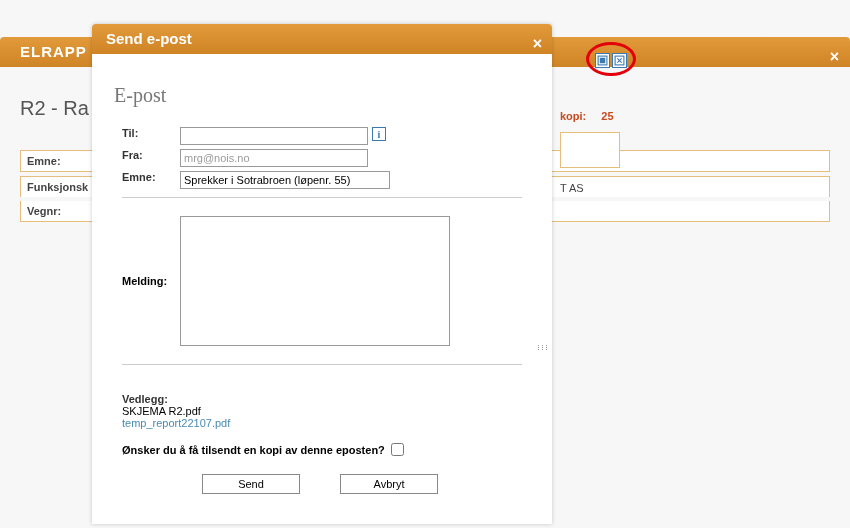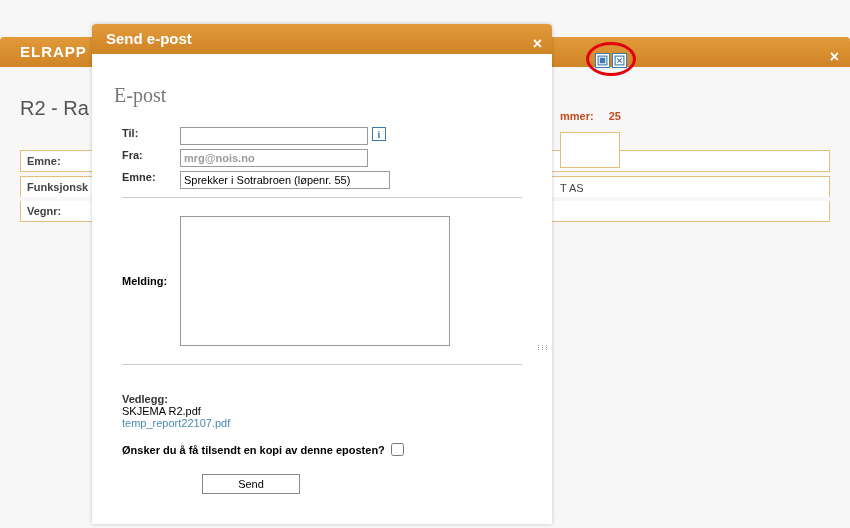--- a/index.html
+++ b/index.html
@@ -162,21 +162,21 @@
     font-weight: bold;
     color: #333;
   }
   .form-row input[type="text"] {
     height: 18px;
     border: 1px solid #9a9a9a;
     font-size: 11px;
     padding: 0 3px;
     background: #fff;
   }
-  .form-row input.readonly { color: #9b9b9b; font-weight: bold; }
+  .form-row input.readonly { color: #9b9b9b; }
   .info-icon {
     display: inline-flex;
     width: 14px;
     height: 14px;
     border: 1px solid #3a7ab0;
     color: #3a7ab0;
     font-weight: bold;
     font-size: 10px;
     align-items: center;
     justify-content: center;
@@ -265,21 +265,21 @@
         </svg>
     </span>
     <span class="icon-box">
       <svg viewBox="0 0 10 10">
           <rect x="1" y="1" width="8" height="8" fill="none" stroke="#3a7ab0" stroke-width="1"></rect>
           <path d="M3 3 L7 7 M7 3 L3 7" stroke="#3a7ab0" stroke-width="1"></path>
         </svg>
     </span>
   </div>
   <div class="right-info">
-    <span>mmer:</span>
+    <span>kopi:</span>
     <span class="num">25</span>
   </div>
   <div class="right-box"></div>
   <div class="right-as">T AS</div>
 </div>
 
 <div class="modal">
   <div class="modal-header">
     <span>Send e-post</span>
     <span class="modal-close">×</span>
@@ -318,18 +318,19 @@
       <a class="att-link">temp_report22107.pdf</a>
     </div>
 
     <div class="copy-row">
       <span>Ønsker du å få tilsendt en kopi av denne eposten?</span>
       <input type="checkbox" style="">
     </div>
 
     <div class="btn-row">
       <button class="btn">Send</button>
+      <button class="btn">Avbryt</button>
     </div>
   </div>
   <div class="resize-track">
     <div class="resize-grip">···<br>···<br>···</div>
   </div>
 </div>
 
 </body></html>

